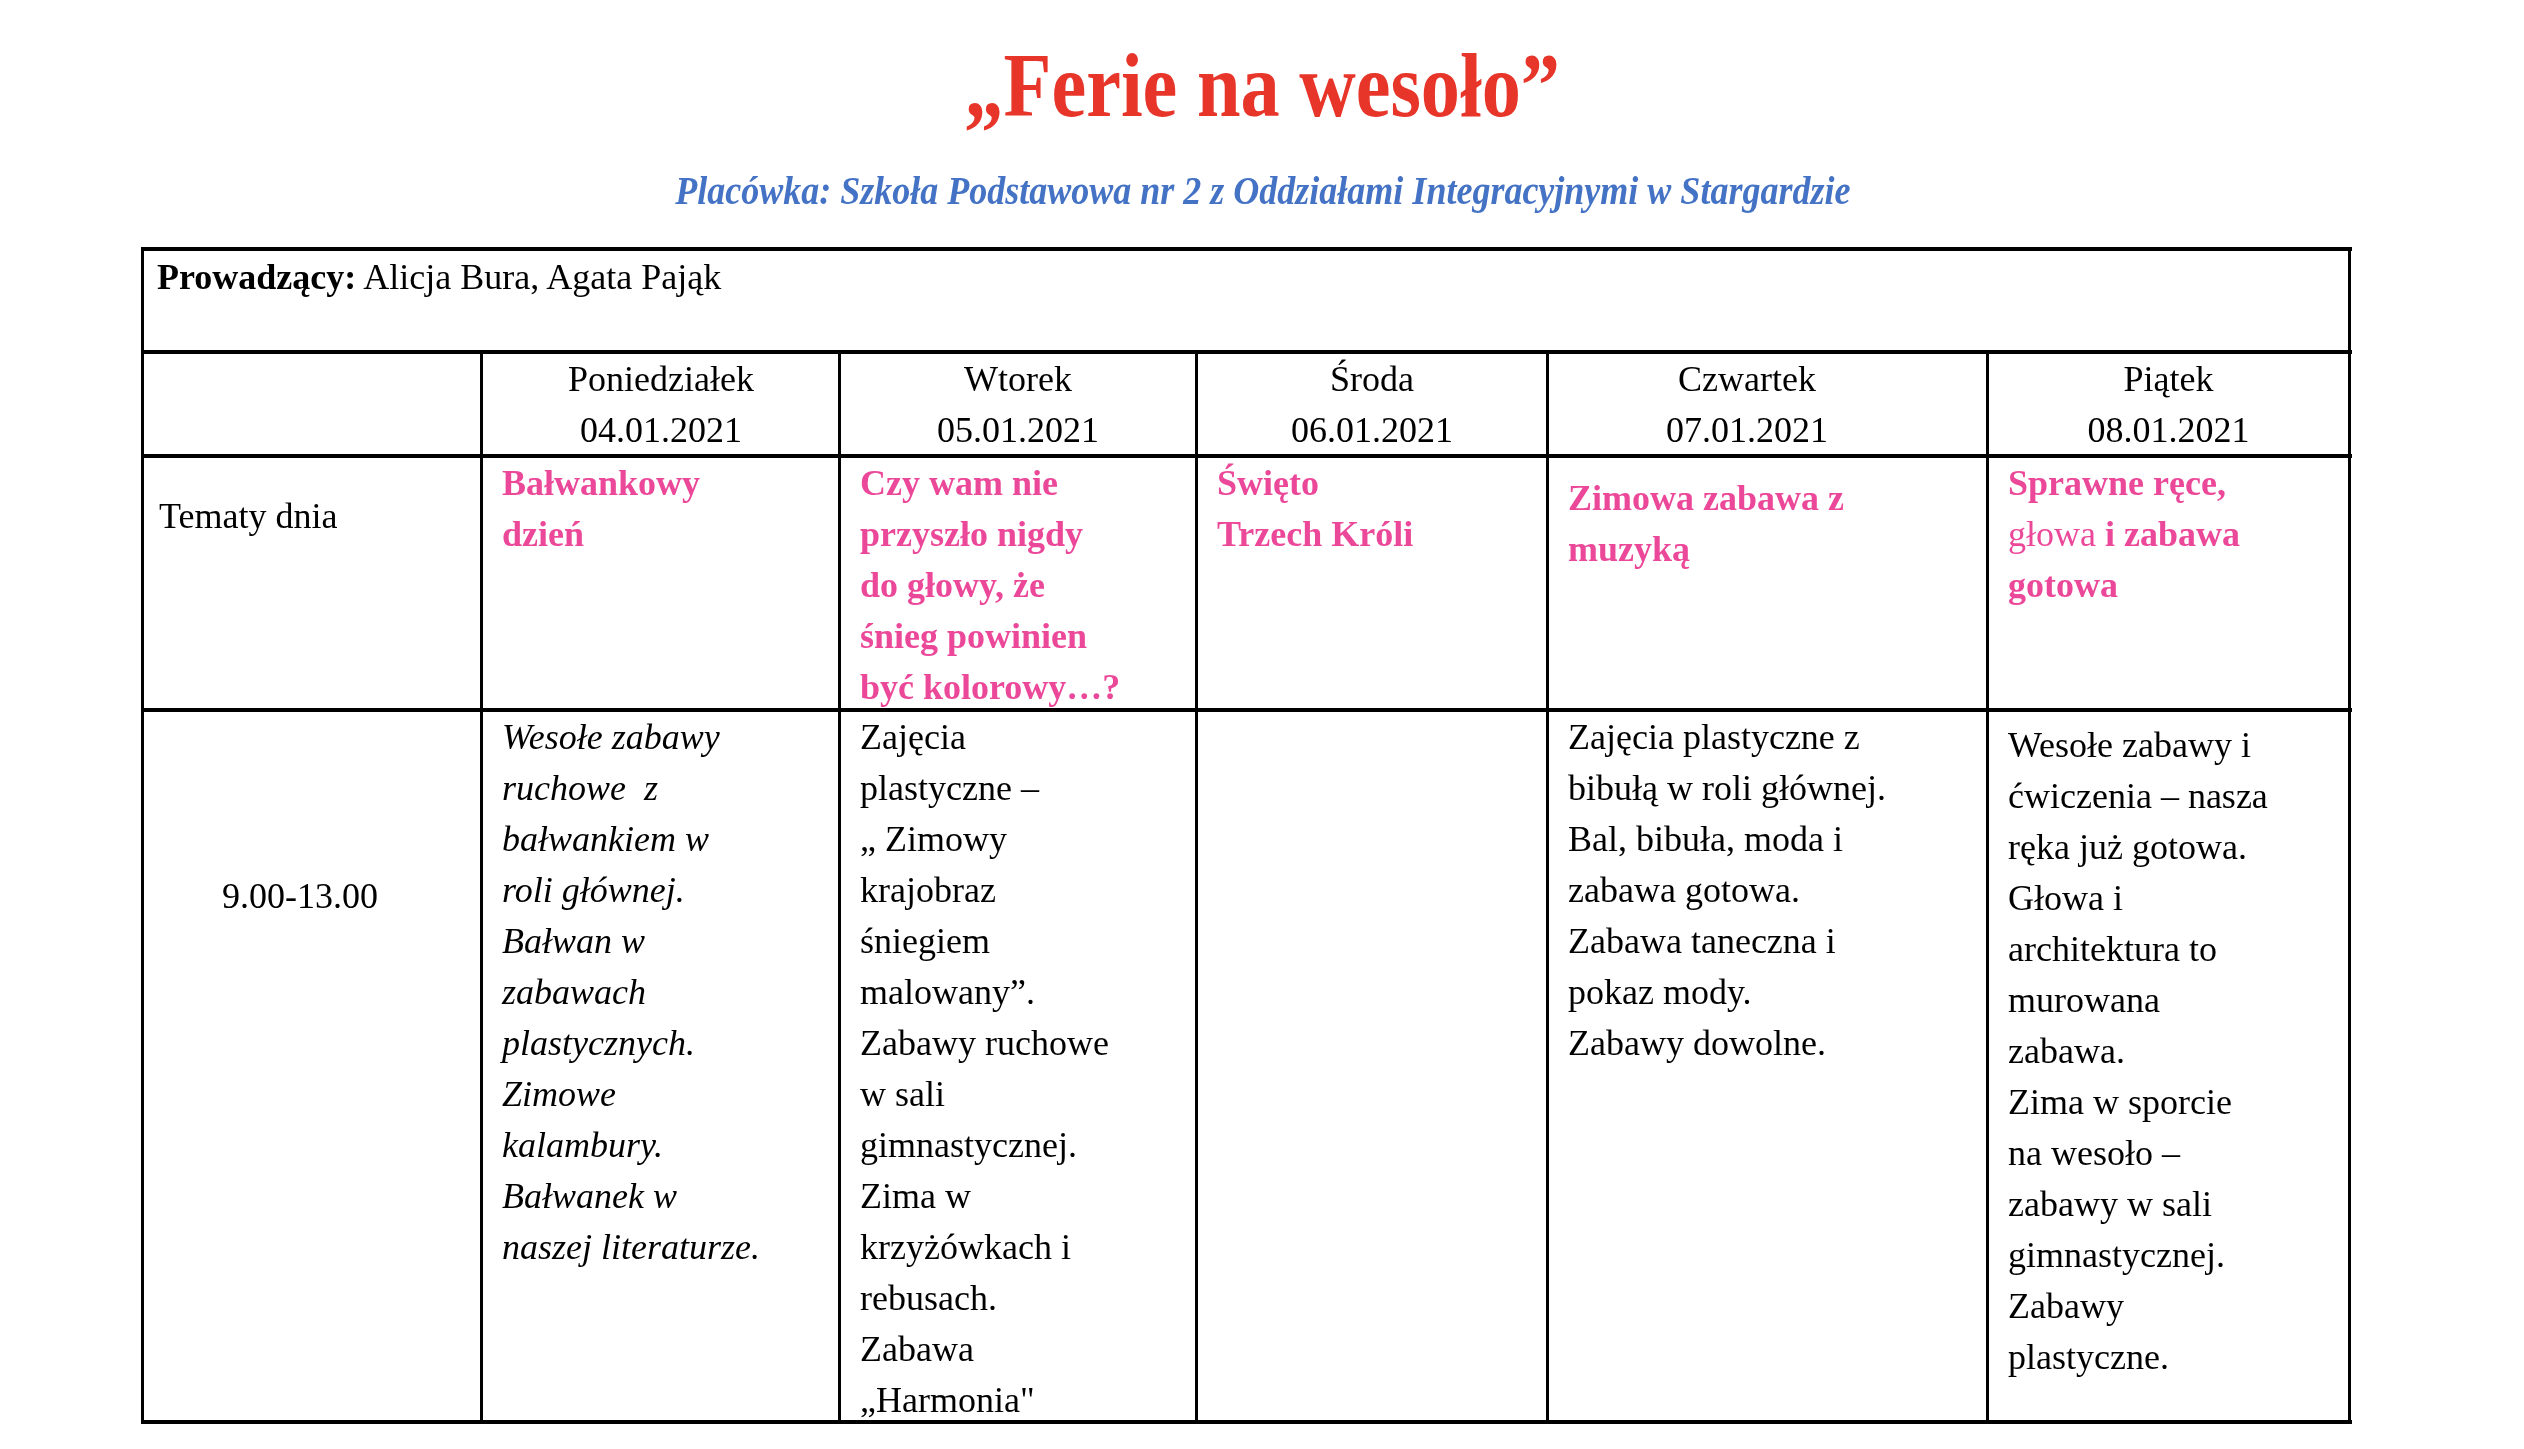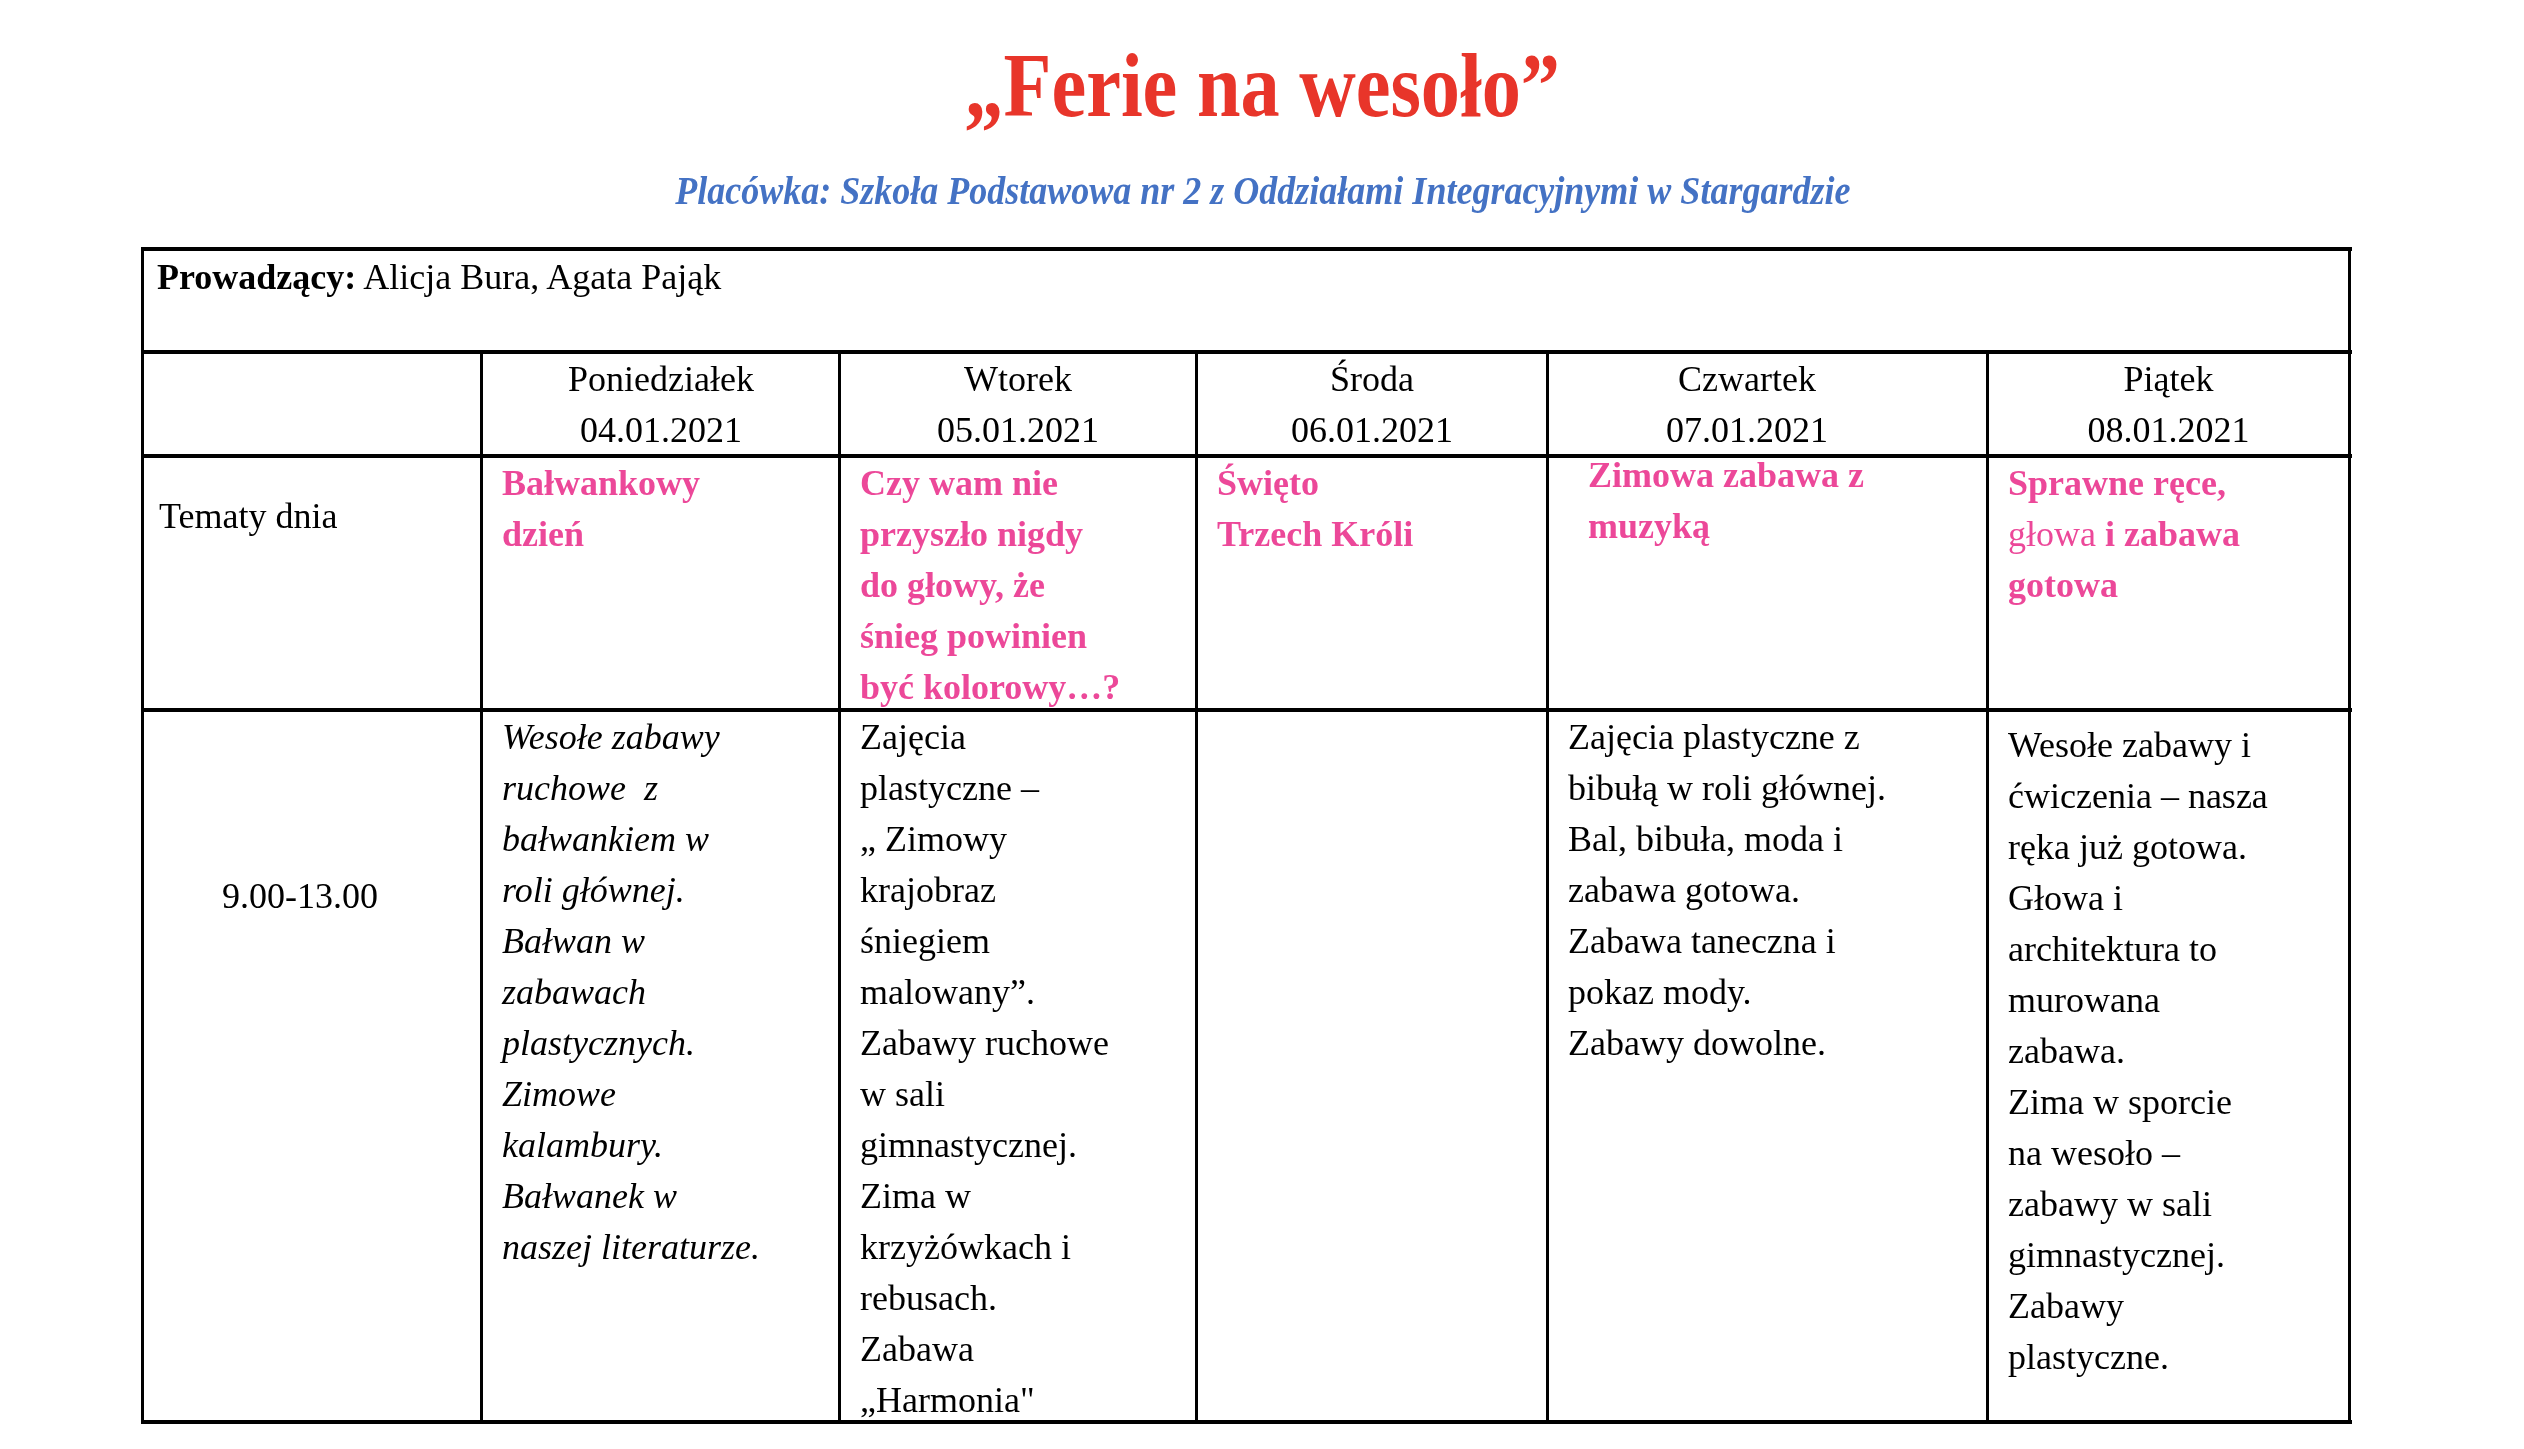--- a/index.html
+++ b/index.html
@@ -90,21 +90,21 @@
   <span class="ln">Czy wam nie</span>
   <span class="ln">przyszło nigdy</span>
   <span class="ln">do głowy, że</span>
   <span class="ln">śnieg powinien</span>
   <span class="ln">być kolorowy…?</span>
 </div>
 <div class="cell theme" style="left:1217px; top:458px; width:322px;">
   <span class="ln">Święto</span>
   <span class="ln">Trzech Króli</span>
 </div>
-<div class="cell theme" style="left:1568px; top:450px; width:407px;margin-left:20px;">
+<div class="cell theme" style="left:1568px; top:473px; width:407px;">
   <span class="ln">Zimowa zabawa z</span>
   <span class="ln">muzyką</span>
 </div>
 <div class="cell theme" style="left:2008px; top:458px; width:336px;">
   <span class="ln">Sprawne ręce,</span>
   <span class="ln"><span class="reg">głowa</span><span> i zabawa</span></span>
   <span class="ln">gotowa</span>
 </div>
 
 <div class="cell center" style="left:144px; top:871px; width:312px;">

